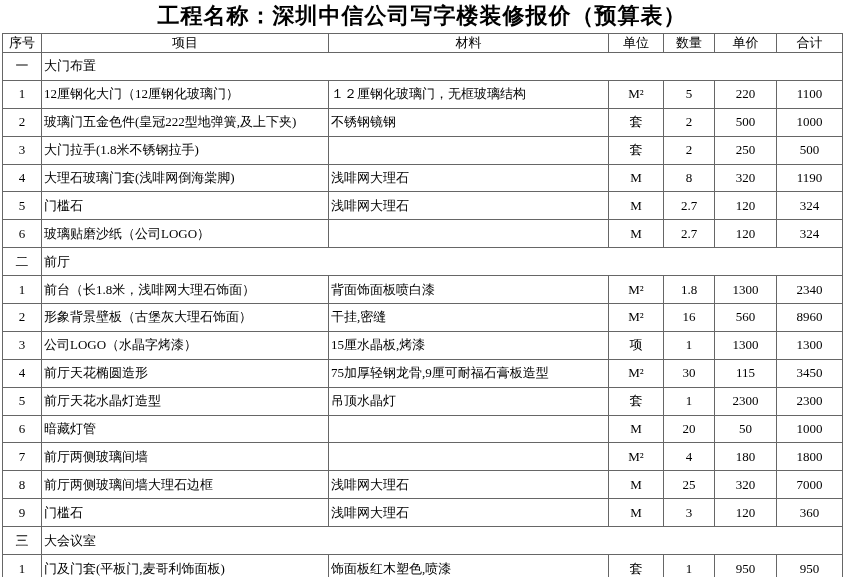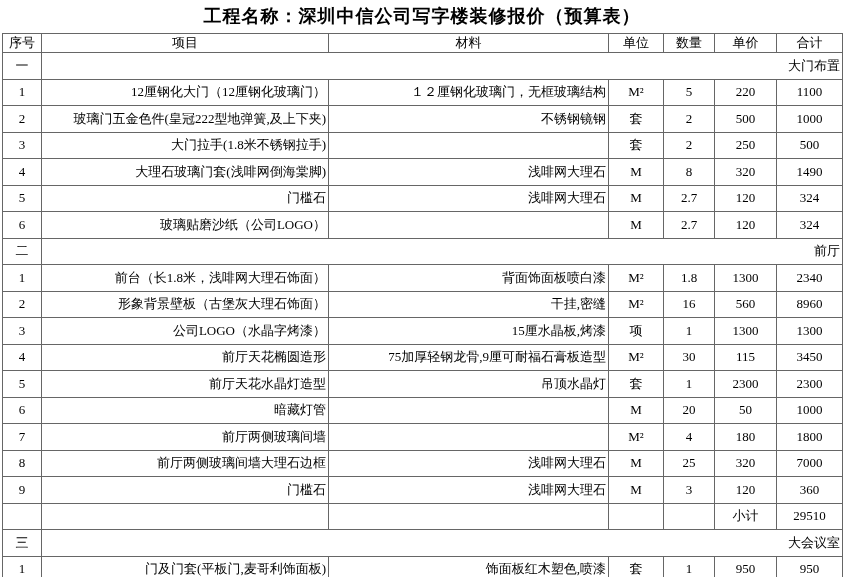--- a/index.html
+++ b/index.html
@@ -3,35 +3,35 @@
 <meta charset="utf-8">
 <style>
   html, body { margin: 0; padding: 0; background: #ffffff; }
   .page {
     width: 844px; height: 577px; background: #ffffff; color: #000000;
     font-family: "Liberation Serif", "DejaVu Serif", serif;
     overflow: hidden; position: relative;
   }
   .doc-title {
     height: 33px; line-height: 32px; text-align: center;
-    font-size: 18px; font-weight: bold; letter-spacing: 1px;
+    font-size: 22px; font-weight: bold; letter-spacing: 1px;
     white-space: nowrap;
   }
   table.quote {
     border-collapse: collapse; table-layout: fixed;
     width: 840px; height: 550px; margin-left: 2px;
   }
   table.quote th, table.quote td {
     border: 1px solid #666666;
     font-size: 13px; font-weight: normal;
     padding: 0 2px; overflow: hidden; white-space: nowrap;
     vertical-align: middle;
   }
   table.quote th { text-align: center; }
-  td.l { text-align: right; padding-left: 5px; }
+  td.l { text-align: left; padding-left: 5px; }
   td.c { text-align: center; }
   col.w-no { width: 39px; }
   col.w-item { width: 287px; }
   col.w-material { width: 280px; }
   col.w-unit { width: 55px; }
   col.w-qty { width: 51px; }
   col.w-price { width: 62px; }
   col.w-total { width: 66px; }
 </style>
 </head>
@@ -92,21 +92,21 @@
           <td class="c">250</td>
           <td class="c">500</td>
         </tr>
         <tr>
           <td class="c">4</td>
           <td class="l">大理石玻璃门套(浅啡网倒海棠脚)</td>
           <td class="l">浅啡网大理石</td>
           <td class="c">M</td>
           <td class="c">8</td>
           <td class="c">320</td>
-          <td class="c">1490</td>
+          <td class="c">1190</td>
         </tr>
         <tr>
           <td class="c">5</td>
           <td class="l">门槛石</td>
           <td class="l">浅啡网大理石</td>
           <td class="c">M</td>
           <td class="c">2.7</td>
           <td class="c">120</td>
           <td class="c">324</td>
         </tr>
@@ -196,29 +196,20 @@
           <td class="c">7000</td>
         </tr>
         <tr>
           <td class="c">9</td>
           <td class="l">门槛石</td>
           <td class="l">浅啡网大理石</td>
           <td class="c">M</td>
           <td class="c">3</td>
           <td class="c">120</td>
           <td class="c">360</td>
-        </tr>
-        <tr>
-          <td class="c"></td>
-          <td class="c"></td>
-          <td class="c"></td>
-          <td class="c"></td>
-          <td class="c"></td>
-          <td class="c">小计</td>
-          <td class="c">29510</td>
         </tr>
         <tr class="section-row">
           <td class="c">三</td>
           <td class="l" colspan="6">大会议室</td>
         </tr>
         <tr>
           <td class="c">1</td>
           <td class="l">门及门套(平板门,麦哥利饰面板)</td>
           <td class="l">饰面板红木塑色,喷漆</td>
           <td class="c">套</td>

